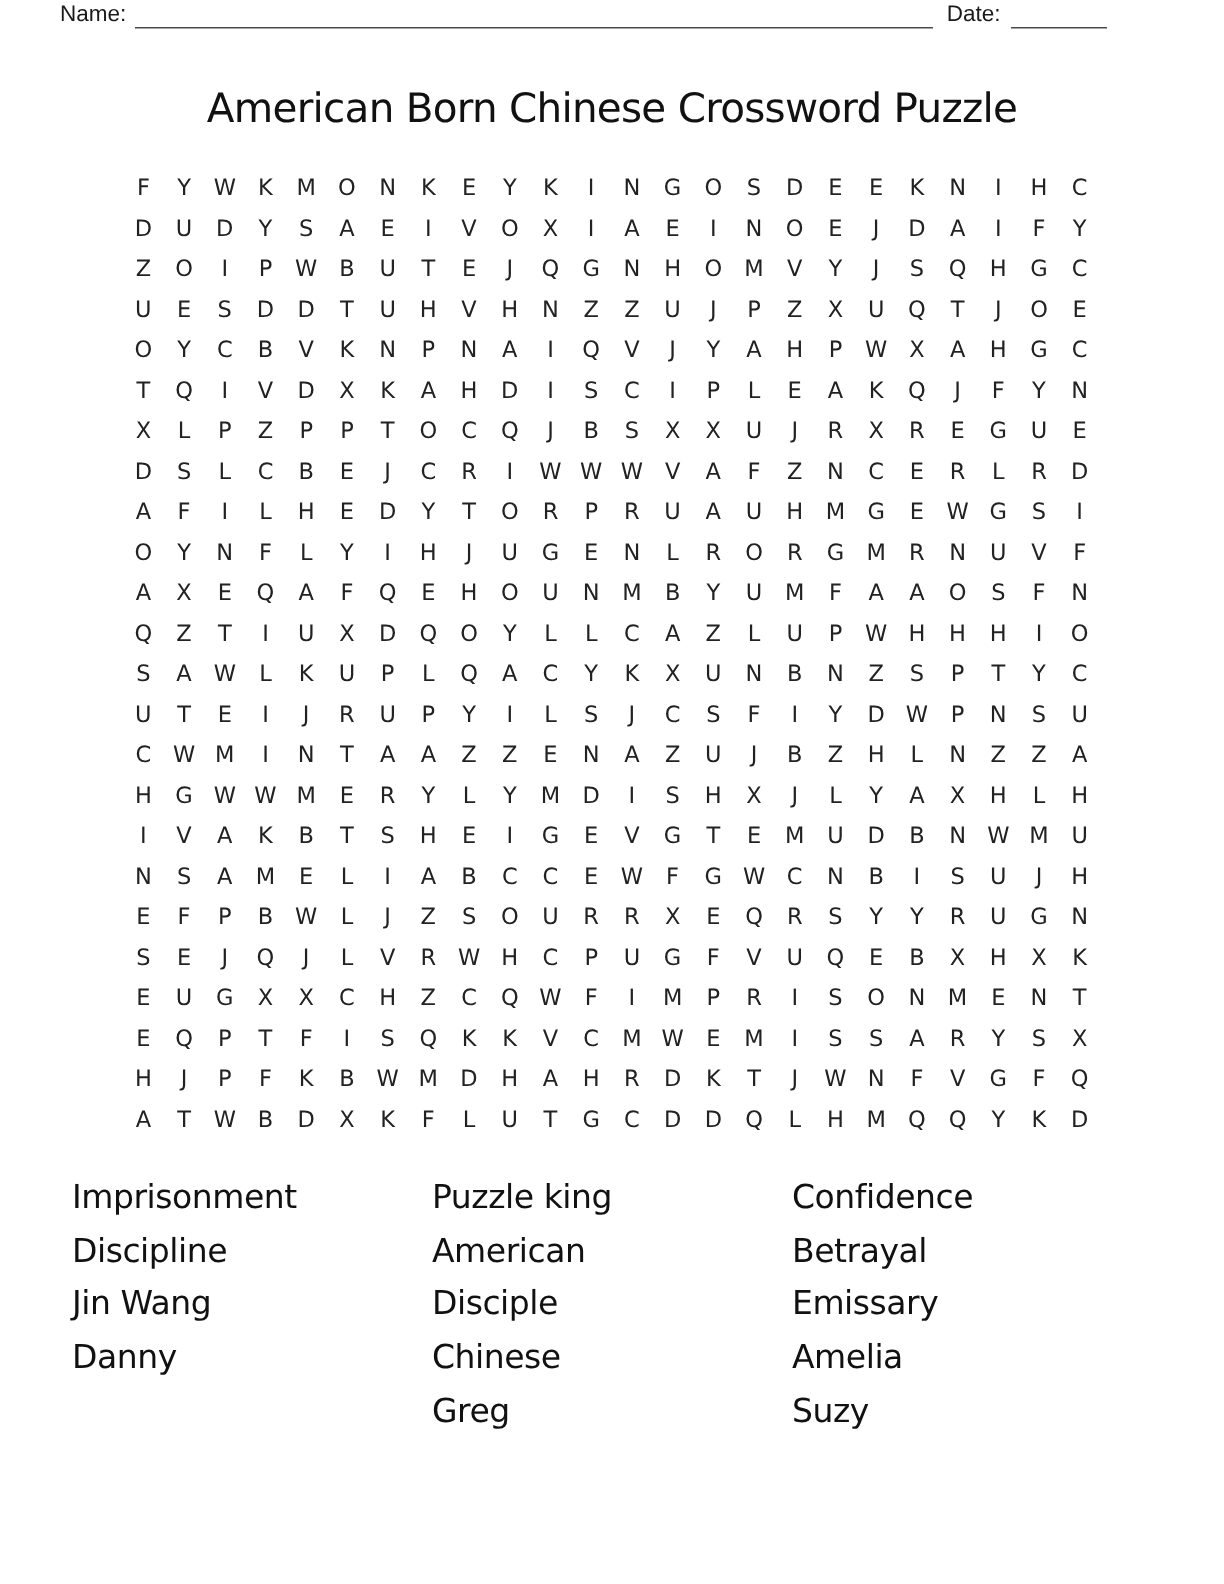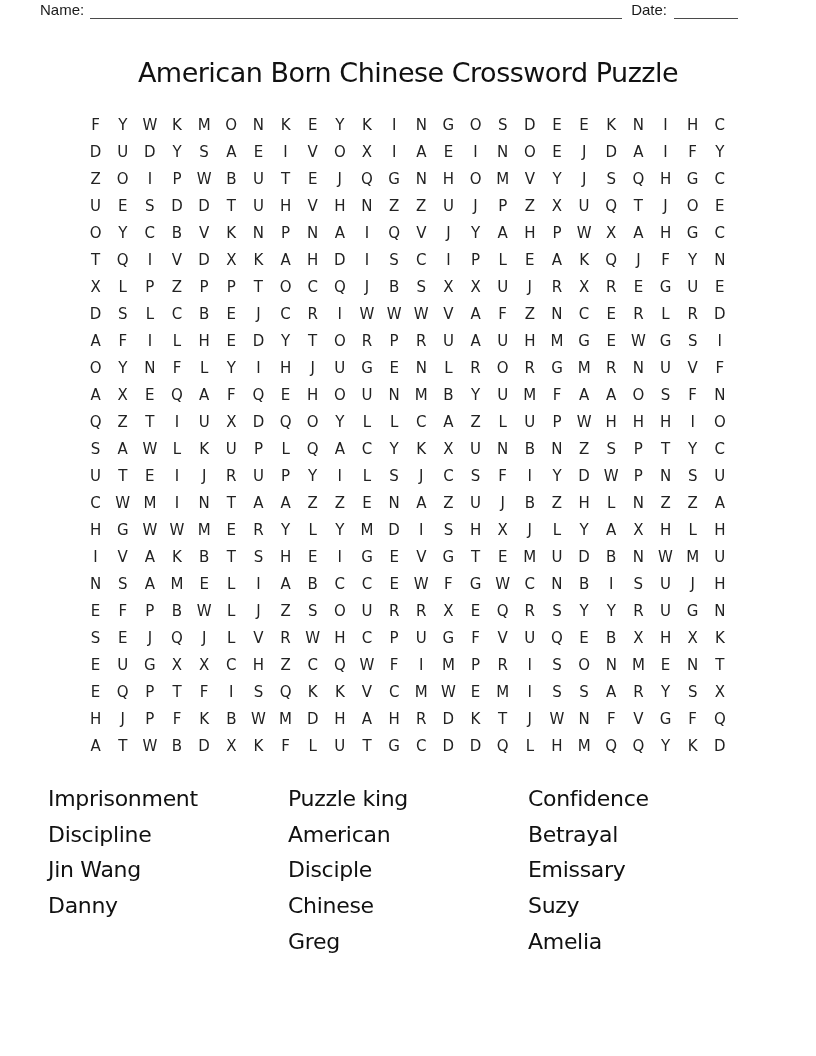--- a/index.html
+++ b/index.html
@@ -636,16 +636,16 @@
       <div class="word">Puzzle king</div>
       <div class="word">American</div>
       <div class="word">Disciple</div>
       <div class="word">Chinese</div>
       <div class="word">Greg</div>
     </div>
   <div class="wcol wcol-2">
       <div class="word">Confidence</div>
       <div class="word">Betrayal</div>
       <div class="word">Emissary</div>
+      <div class="word">Amelia</div>
       <div class="word">Suzy</div>
-      <div class="word">Amelia</div>
     </div>
 </div>
 
 </body></html>

